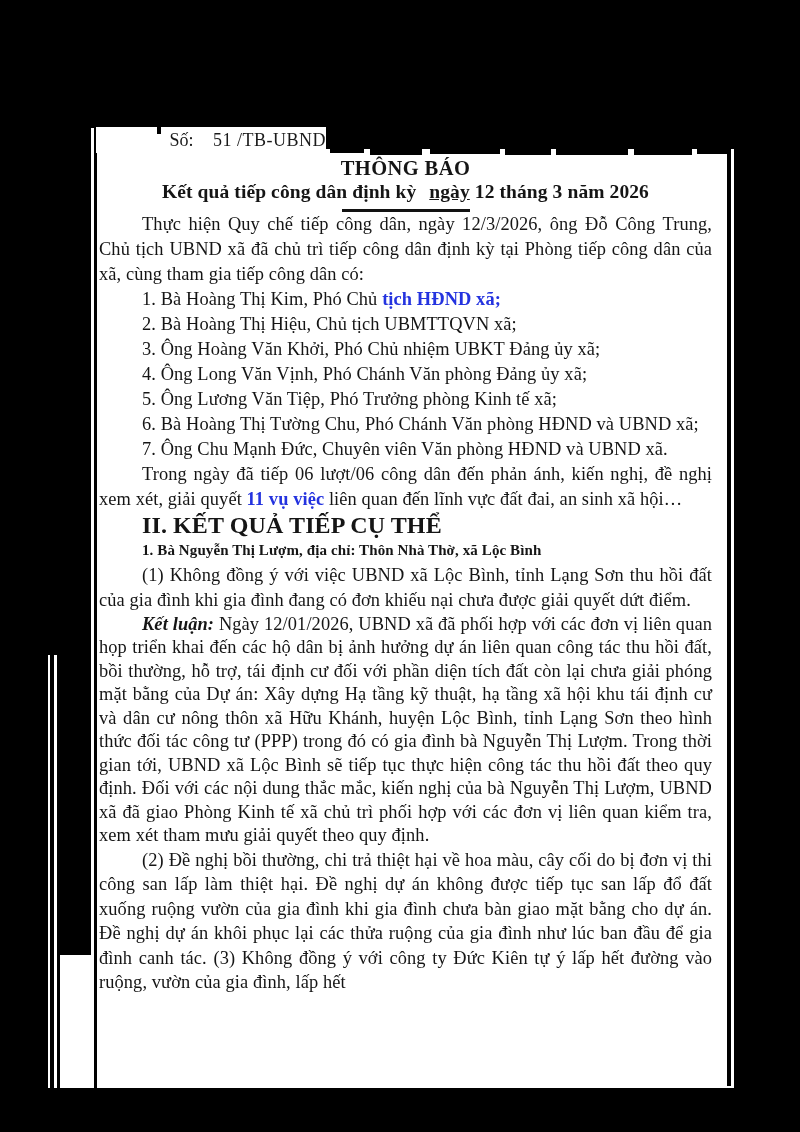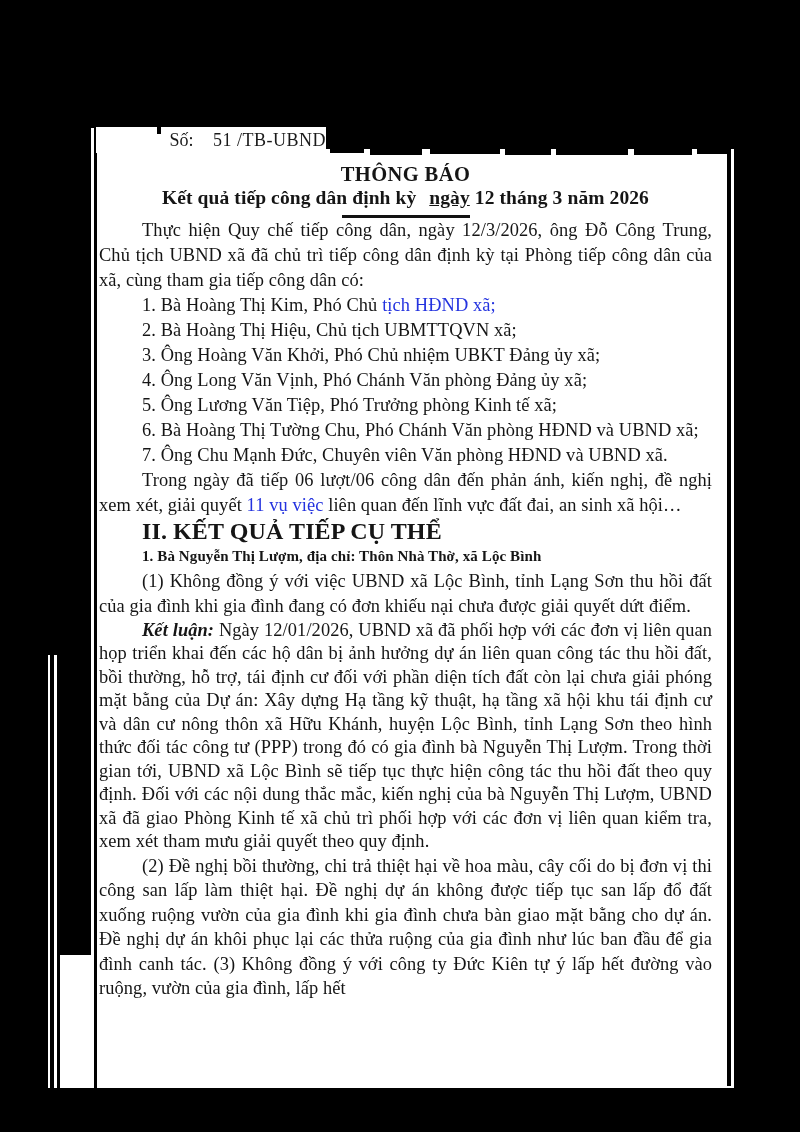--- a/index.html
+++ b/index.html
@@ -1,37 +1,37 @@
 <!DOCTYPE html>
 <html style="--hl-blue: #2433df;"><head>
 <meta charset="utf-8">
 <style>
   html,body{margin:0;padding:0;background:#444;}
   .page{position:relative;width:800px;height:1132px;background:#fff;overflow:hidden;
         font-family:"Liberation Serif","DejaVu Serif",serif;}
   
-  .doc{position:absolute;left:99px;top:162px;width:613px;z-index:1;
+  .doc{position:absolute;left:99px;top:156px;width:613px;z-index:1;
        color:#151515;font-size:18.4px;line-height:25px;text-align:justify;letter-spacing:.1px;}
   .doc p{margin:0;}
   .indent{text-indent:43px;}
   .t-title{text-align:center;font-weight:bold;font-size:20.5px;line-height:24px;margin-top:22px;letter-spacing:.4px;}
   .t-sub{text-align:center;font-weight:bold;font-size:19.5px;line-height:24px;margin-top:2px;}
   .u{text-decoration:underline;margin-left:8px;}
   .rule{width:128px;height:2.5px;background:#121212;margin:5px auto 0 auto;}
   .p-intro{margin-top:14px;}
   .att{margin-top:5px;text-indent:43px;}
   .h-sec{font-weight:bold;font-size:19px;margin-top:8px;text-indent:43px;}
   .h-sec2{font-weight:bold;font-size:24px;line-height:26px;margin-top:1px;text-indent:43px;}
   .p-gen{margin-top:2px;}
   .case-h{font-weight:bold;font-size:15px;margin-top:3px;text-indent:43px;}
   .p-pt1{margin-top:4px;}
   .p-kl{margin-top:6px;line-height:23.5px;}
   .p-pt2{margin-top:1px;line-height:24.5px;}
   .kl-label{font-weight:bold;font-style:italic;}
-  .blue{color:var(--hl-blue,#2433df);}
+  .blue{color:var(--hl-blue,#2433df);font-weight:bold;}
   
   .blk{position:absolute;background:#000;z-index:2;}
   
   .no-box{position:absolute;left:96px;top:127px;width:230px;height:26px;background:#fff;z-index:3;
           font-size:18px;line-height:26px;color:#1a1a1a;white-space:nowrap;text-align:right;}
   .no-box .lbl{padding-left:32px;}
   .no-box .val{margin-left:15px;letter-spacing:.5px;}
   .tick{position:absolute;left:157px;top:120px;width:4px;height:14px;background:#000;z-index:4;}
 </style>
 </head>

